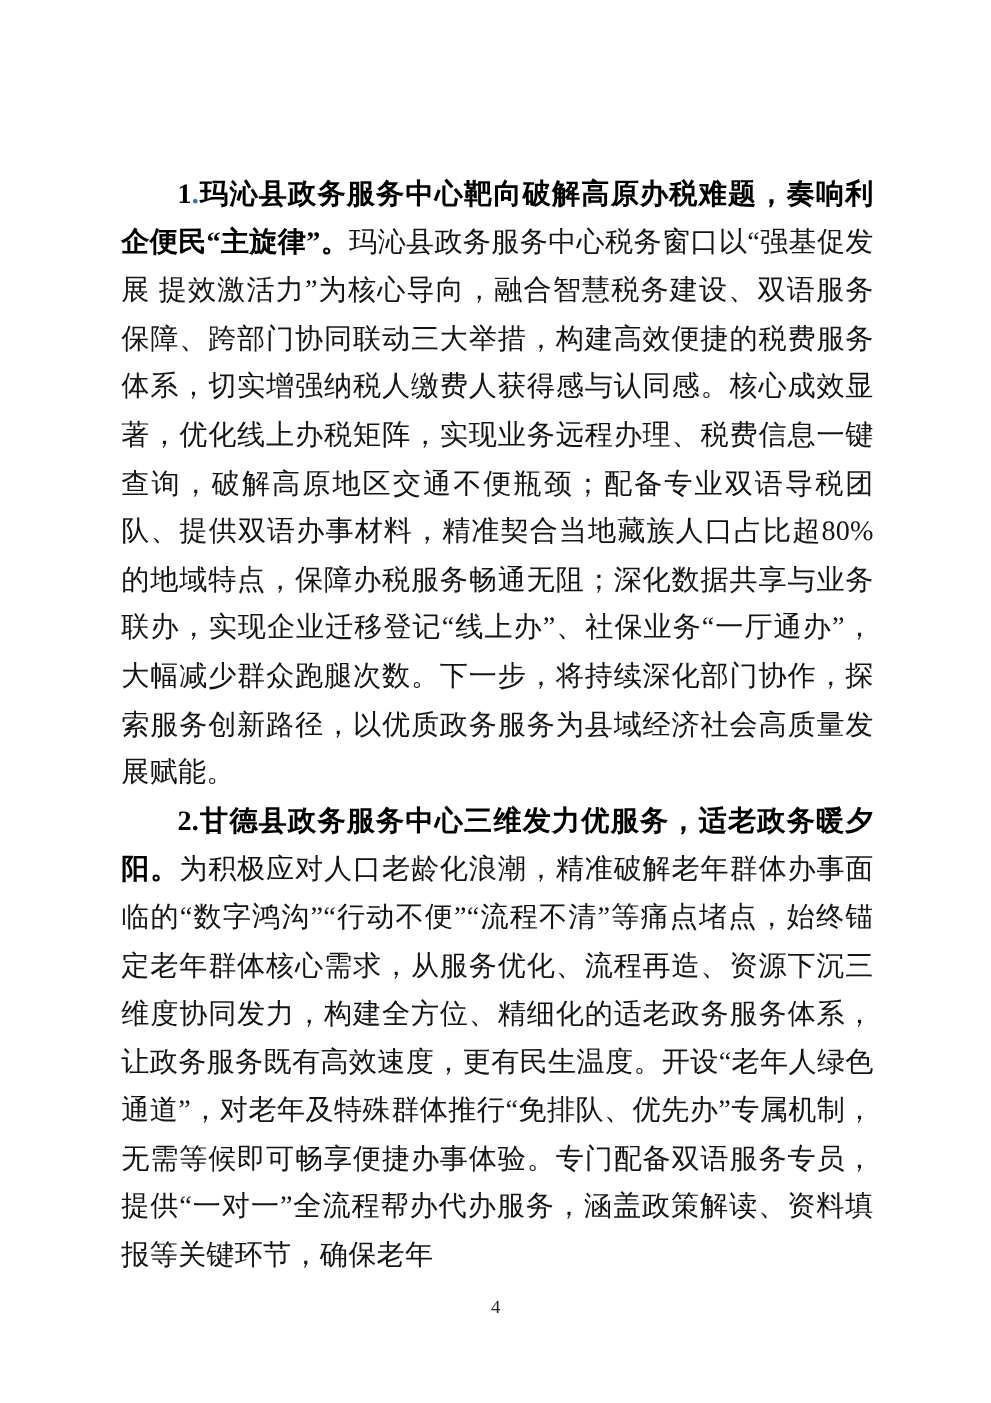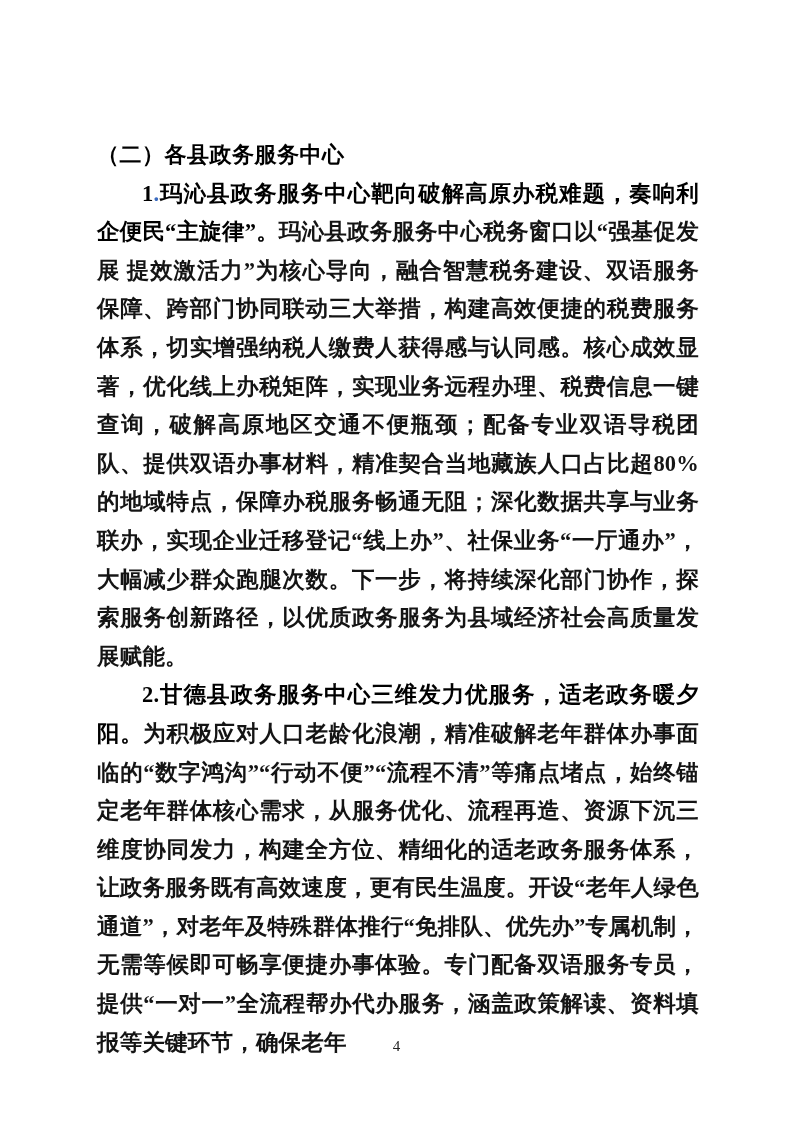--- a/index.html
+++ b/index.html
@@ -36,40 +36,39 @@
     letter-spacing: 0.2px;
   }
   .num, .lead {
     font-weight: 700;
     color: #000000;
   }
   .dot-blue {
     color: #3a6abf; 
   }
   .body-text {
-    font-weight: 700;
+    font-weight: 400;
   }
   .page-number {
     position: absolute;
     top: 1036px;
     left: 0;
     width: 100%;
     text-align: center;
     font-size: 15px;
     line-height: 20px;
     color: #222222;
     font-family: "Liberation Serif", "DejaVu Serif", serif;
   }
 </style>
 </head>
 <body>
 
 <div class="page">
 
-  <h2 class="section-heading">（二）各县政务服务中心</h2>
 
   <p class="para"><span class="num">1</span><span class="num dot-blue">.</span><span class="lead">玛沁县政务服务中心靶向破解高原办税难题，奏响利企便民“主旋律”。</span><span class="body-text">玛沁县政务服务中心税务窗口以“强基促发展 提效激活力”为核心导向，融合智慧税务建设、双语服务保障、跨部门协同联动三大举措，构建高效便捷的税费服务体系，切实增强纳税人缴费人获得感与认同感。核心成效显著，优化线上办税矩阵，实现业务远程办理、税费信息一键查询，破解高原地区交通不便瓶颈；配备专业双语导税团队、提供双语办事材料，精准契合当地藏族人口占比超80%的地域特点，保障办税服务畅通无阻；深化数据共享与业务联办，实现企业迁移登记“线上办”、社保业务“一厅通办”，大幅减少群众跑腿次数。下一步，将持续深化部门协作，探索服务创新路径，以优质政务服务为县域经济社会高质量发展赋能。</span></p>
 
   <p class="para"><span class="num">2</span><span class="num">.</span><span class="lead">甘德县政务服务中心三维发力优服务，适老政务暖夕阳。</span><span class="body-text">为积极应对人口老龄化浪潮，精准破解老年群体办事面临的“数字鸿沟”“行动不便”“流程不清”等痛点堵点，始终锚定老年群体核心需求，从服务优化、流程再造、资源下沉三维度协同发力，构建全方位、精细化的适老政务服务体系，让政务服务既有高效速度，更有民生温度。开设“老年人绿色通道”，对老年及特殊群体推行“免排队、优先办”专属机制，无需等候即可畅享便捷办事体验。专门配备双语服务专员，提供“一对一”全流程帮办代办服务，涵盖政策解读、资料填报等关键环节，确保老年</span></p>
 
   <div class="page-number">4</div>
 
 </div>
 
 </body></html>

